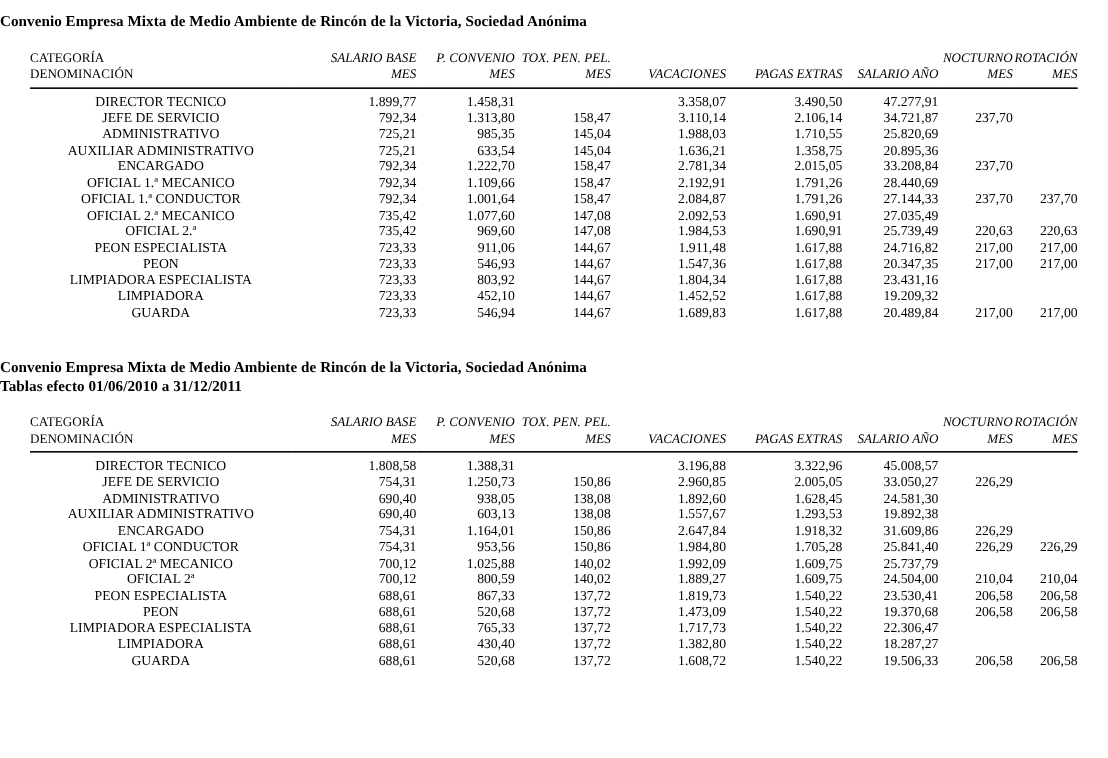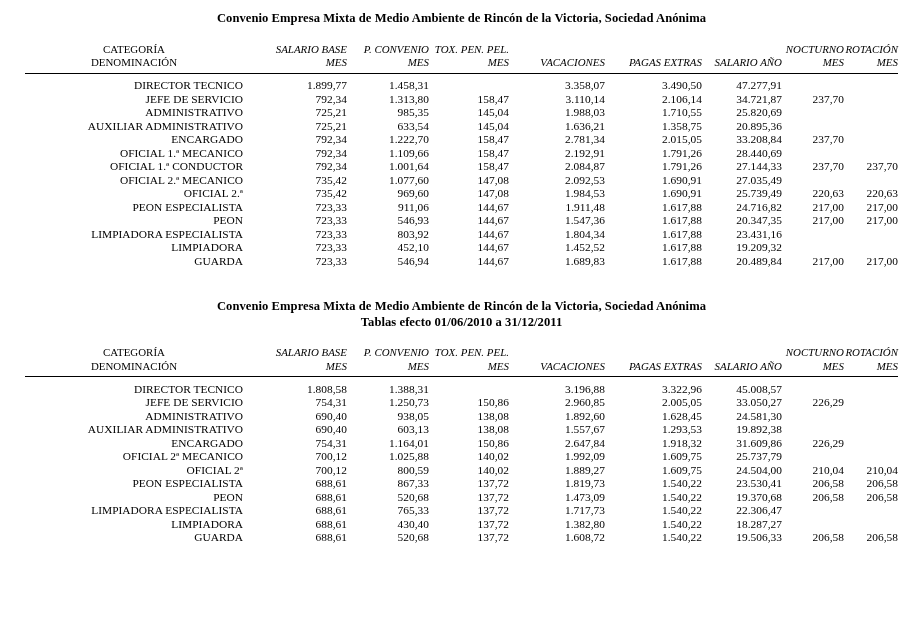--- a/index.html
+++ b/index.html
@@ -17,21 +17,20 @@
   }
   .page {
     position: relative;
     width: 923px;
     height: 632px;
     box-sizing: border-box;
   }
 
   
   .doc-title {
-    text-align: center;
     font-weight: bold;
     font-size: 12.6px;
     line-height: 15.5px;
     letter-spacing: 0.05px;
   }
   .doc-title .line2 {
     display: block;
   }
 
   
@@ -58,32 +57,32 @@
   thead th {
     font-size: 10.9px;
     line-height: 13.6px;
     letter-spacing: 0.02px;
     padding-bottom: 0px;
   }
   thead tr.hdr-top th { padding-top: 2px; }
   thead tr.hdr-bot th { padding-bottom: 3px; }
   thead tr.hdr-bot th { border-bottom: 1.6px solid #000; margin-top: 40px; }
 
-  th.c-cat  { text-align: center; }
+  th.c-cat  { text-align: left; }
   th.c-num  { text-align: right; font-style: italic; }
 
   
   tbody tr { height: 13.5px; }
   tbody td {
     line-height: 13.5px;
     height: 13.5px;
     font-size: 11.4px;
   }
   td.c-cat {
-    text-align: right;
+    text-align: center;
     padding-left: 3px;
     letter-spacing: 0.02px;
   }
   td.c-num {
     text-align: right;
     letter-spacing: 0.01px;
   }
   
   tbody tr:first-child td { padding-top: 3px; height: 16px; }
 
@@ -407,20 +406,31 @@
             <td class="c-num pad-r">754,31</td>
             <td class="c-num pad-r">1.164,01</td>
             <td class="c-num pad-r">150,86</td>
             <td class="c-num pad-r">2.647,84</td>
             <td class="c-num pad-r">1.918,32</td>
             <td class="c-num pad-r">31.609,86</td>
             <td class="c-num pad-r">226,29</td>
             <td class="c-num pad-r"></td>
           </tr>
           <tr>
+            <td class="c-cat">OFICIAL 1ª CONDUCTOR</td>
+            <td class="c-num pad-r">754,31</td>
+            <td class="c-num pad-r">953,56</td>
+            <td class="c-num pad-r">150,86</td>
+            <td class="c-num pad-r">1.984,80</td>
+            <td class="c-num pad-r">1.705,28</td>
+            <td class="c-num pad-r">25.841,40</td>
+            <td class="c-num pad-r">226,29</td>
+            <td class="c-num pad-r">226,29</td>
+          </tr>
+          <tr>
             <td class="c-cat">OFICIAL 2ª MECANICO</td>
             <td class="c-num pad-r">700,12</td>
             <td class="c-num pad-r">1.025,88</td>
             <td class="c-num pad-r">140,02</td>
             <td class="c-num pad-r">1.992,09</td>
             <td class="c-num pad-r">1.609,75</td>
             <td class="c-num pad-r">25.737,79</td>
             <td class="c-num pad-r"></td>
             <td class="c-num pad-r"></td>
           </tr>

